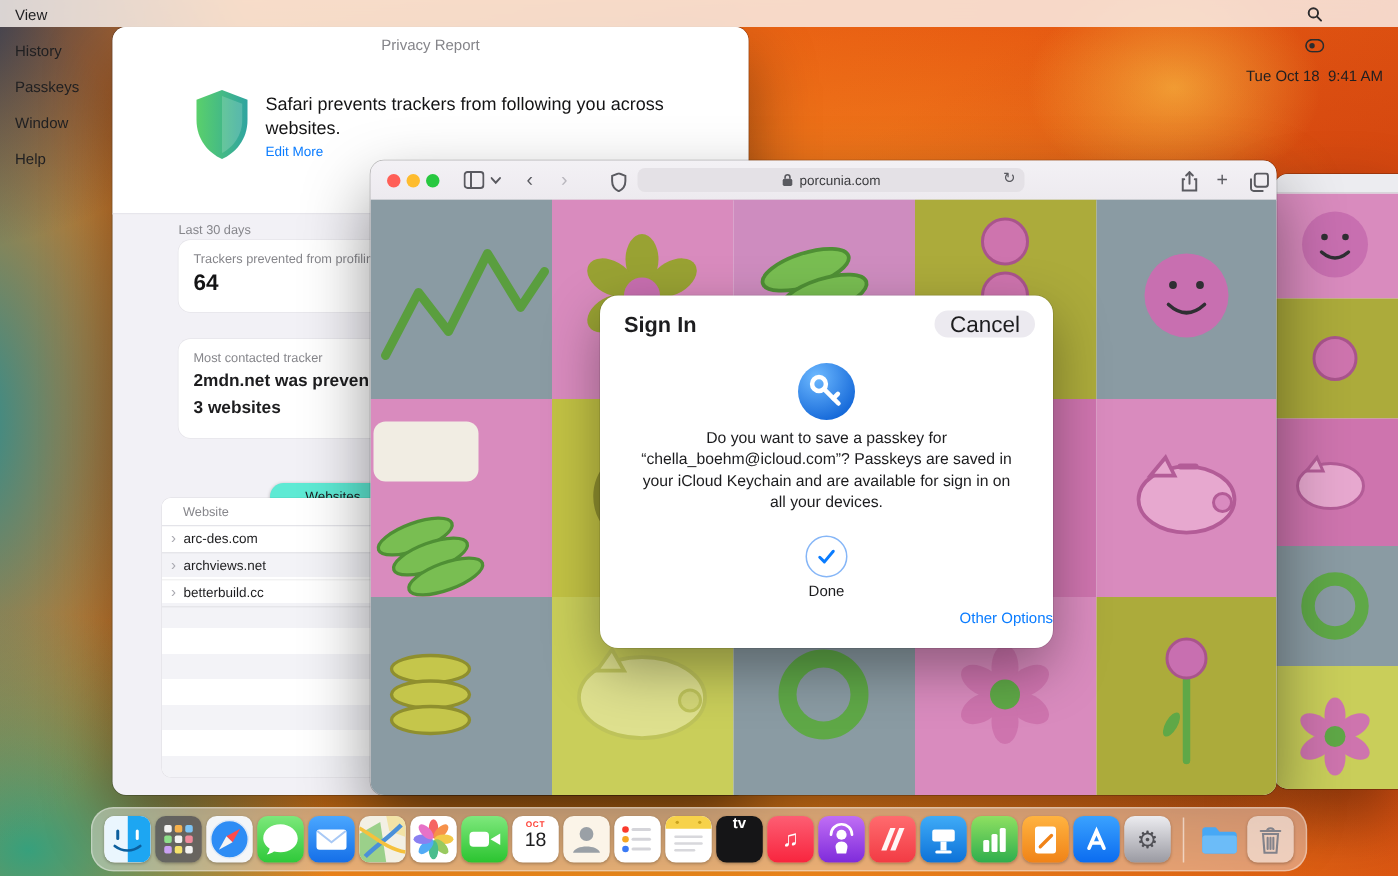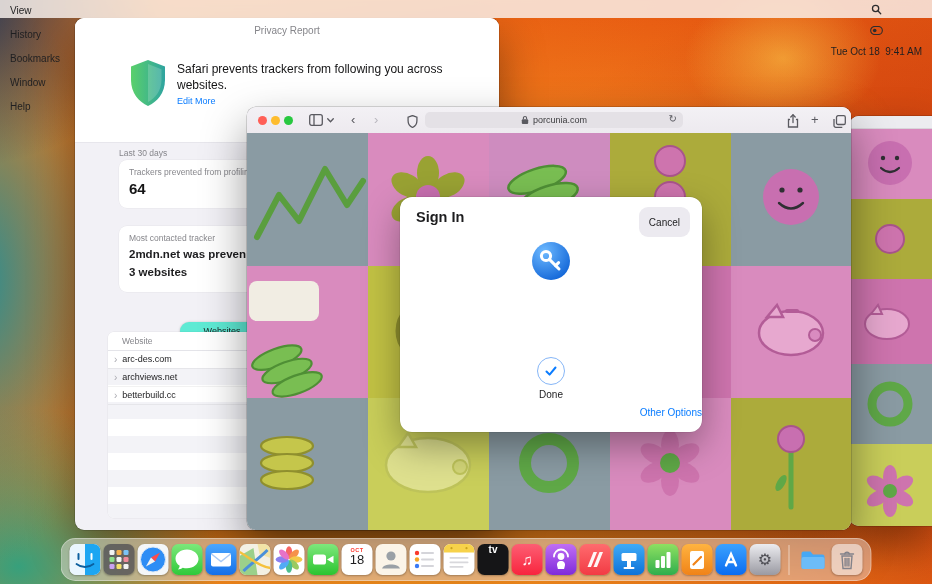--- a/index.html
+++ b/index.html
@@ -69,22 +69,22 @@
   .tbtn{position:absolute;top:5px;color:#5a5a60;font-size:13px;line-height:16px;cursor:pointer;
     display:inline-flex;align-items:center;justify-content:center;height:16px;}
   .sw-address{position:absolute;left:178px;top:5px;width:258px;height:16px;background:#e4e1e6;border-radius:5px;
     display:flex;align-items:center;justify-content:center;gap:4px;font-size:9px;color:#3c3c3f;cursor:text;}
   .sw-refresh{position:absolute;right:6px;top:1px;font-size:10px;color:#5a5a60;cursor:pointer;}
   .sw-content{position:absolute;left:0;top:26px;right:0;bottom:0;}
   
   .dlg{position:absolute;left:400px;top:197px;width:302px;height:235px;background:#fff;border-radius:12px;z-index:30;
     box-shadow:0 0 0 .5px rgba(0,0,0,.12),0 14px 36px rgba(0,0,0,.35);}
   .dlg-title{position:absolute;left:16px;top:12px;font-size:14.5px;font-weight:700;}
-  .dlg-cancel{position:absolute;right:12px;top:10px;height:30px;padding:0 10px;border-radius:9px;background:#eceaf0;
-    font-size:10px;display:flex;align-items:center;cursor:pointer;color:#1d1d1f;}
+  .dlg-cancel{position:absolute;right:12px;top:10px;height:18px;padding:0 10px;border-radius:9px;background:#eceaf0;
+    font-size:15px;display:flex;align-items:center;cursor:pointer;color:#1d1d1f;}
   .dlg-key{position:absolute;left:50%;top:45px;transform:translateX(-50%);}
   .dlg-msg{position:absolute;left:50%;top:88px;transform:translateX(-50%);width:258px;font-size:10.5px;
     line-height:1.38;text-align:center;color:#1c1c1e;}
   .dlg-check{position:absolute;left:50%;top:160px;transform:translateX(-50%);width:26px;height:26px;border-radius:50%;
     border:1.5px solid #86b6f7;display:flex;align-items:center;justify-content:center;cursor:pointer;background:#fff;}
   .dlg-done{position:absolute;left:0;right:0;top:192px;text-align:center;font-size:10px;color:#1c1c1e;}
   .dlg-other{position:absolute;left:0;right:0;top:210px;text-align:right;font-size:10px;color:#0a7cff;cursor:pointer;}
   
   .dock{position:absolute;left:50%;bottom:3px;transform:translateX(-50%);height:41px;z-index:40;
     background:rgba(248,244,242,.42);border:1px solid rgba(255,255,255,.35);border-radius:15px;
@@ -115,21 +115,21 @@
         <svg width="11" height="13" viewBox="0 0 20 24">
             <path d="M12.6 6.2c1.3-1.6 1.1-3.8 1-4.2-.4 0-2.2.3-3.3 1.7-1 1.2-1 3-1 3.6.5.1 2.2.2 3.3-1.1z" fill="#1d1d1f"></path>
             <path d="M15.2 12.6c0-2.6 2.1-3.8 2.2-3.9-1.2-1.8-3.1-2-3.8-2-1.6-.2-3.1 1-3.9 1-.8 0-2-1-3.4-1-1.7 0-3.4 1-4.3 2.6-1.8 3.2-.5 8 1.3 10.6.9 1.3 1.9 2.7 3.3 2.6 1.3-.1 1.8-.8 3.4-.8s2 .8 3.4.8c1.4 0 2.3-1.3 3.2-2.6.7-1 .9-1.5 1.4-2.6-3.6-1.4-3.8-4.7-2.8-4.7z" fill="#1d1d1f" transform="translate(0,2) scale(.95)"></path>
           </svg>
       </span>
       <span class="mb-item mb-app">Safari</span>
       <span class="mb-item">File</span>
       <span class="mb-item">Edit</span>
       <span class="mb-item">View</span>
       <span class="mb-item">History</span>
-      <span class="mb-item">Bookmarks</span>
+      <span class="mb-item">Passkeys</span>
       <span class="mb-item">Window</span>
       <span class="mb-item">Help</span>
     </div>
     <div class="mb-right">
       <span class="mb-ico">
         <svg width="11" height="11" viewBox="0 0 12 12">
             <rect x="1" y="1.5" width="10" height="9" rx="2" fill="#2c2c2e"></rect>
           </svg>
       </span>
       <span class="mb-ico">
@@ -418,20 +418,21 @@
             </radialGradient>
           </defs>
         <circle cx="19" cy="19" r="19" fill="url(#pk)"></circle>
         <g stroke="#fff" stroke-width="3" fill="none" stroke-linecap="round">
           <circle cx="14" cy="14" r="4.6"></circle>
           <path d="M17.4 17.4 L27 27"></path>
           <path d="M23.6 23.6 L26.6 20.6"></path>
         </g>
       </svg>
     </div>
+    <div class="dlg-msg">Do you want to save a passkey for “chella_boehm@icloud.com”? Passkeys are saved in your iCloud Keychain and are available for sign in on all your devices.</div>
     <div class="dlg-check">
       <svg width="16" height="16" viewBox="0 0 16 16">
           <path d="M3.5 8.5 L6.6 11.6 L12.5 4.5" fill="none" stroke="#0a7cff" stroke-width="2" stroke-linecap="round" stroke-linejoin="round"></path>
         </svg>
     </div>
     <div class="dlg-done">Done</div>
     <div class="dlg-other">Other Options</div>
   </div>
 
   <div class="dock">

